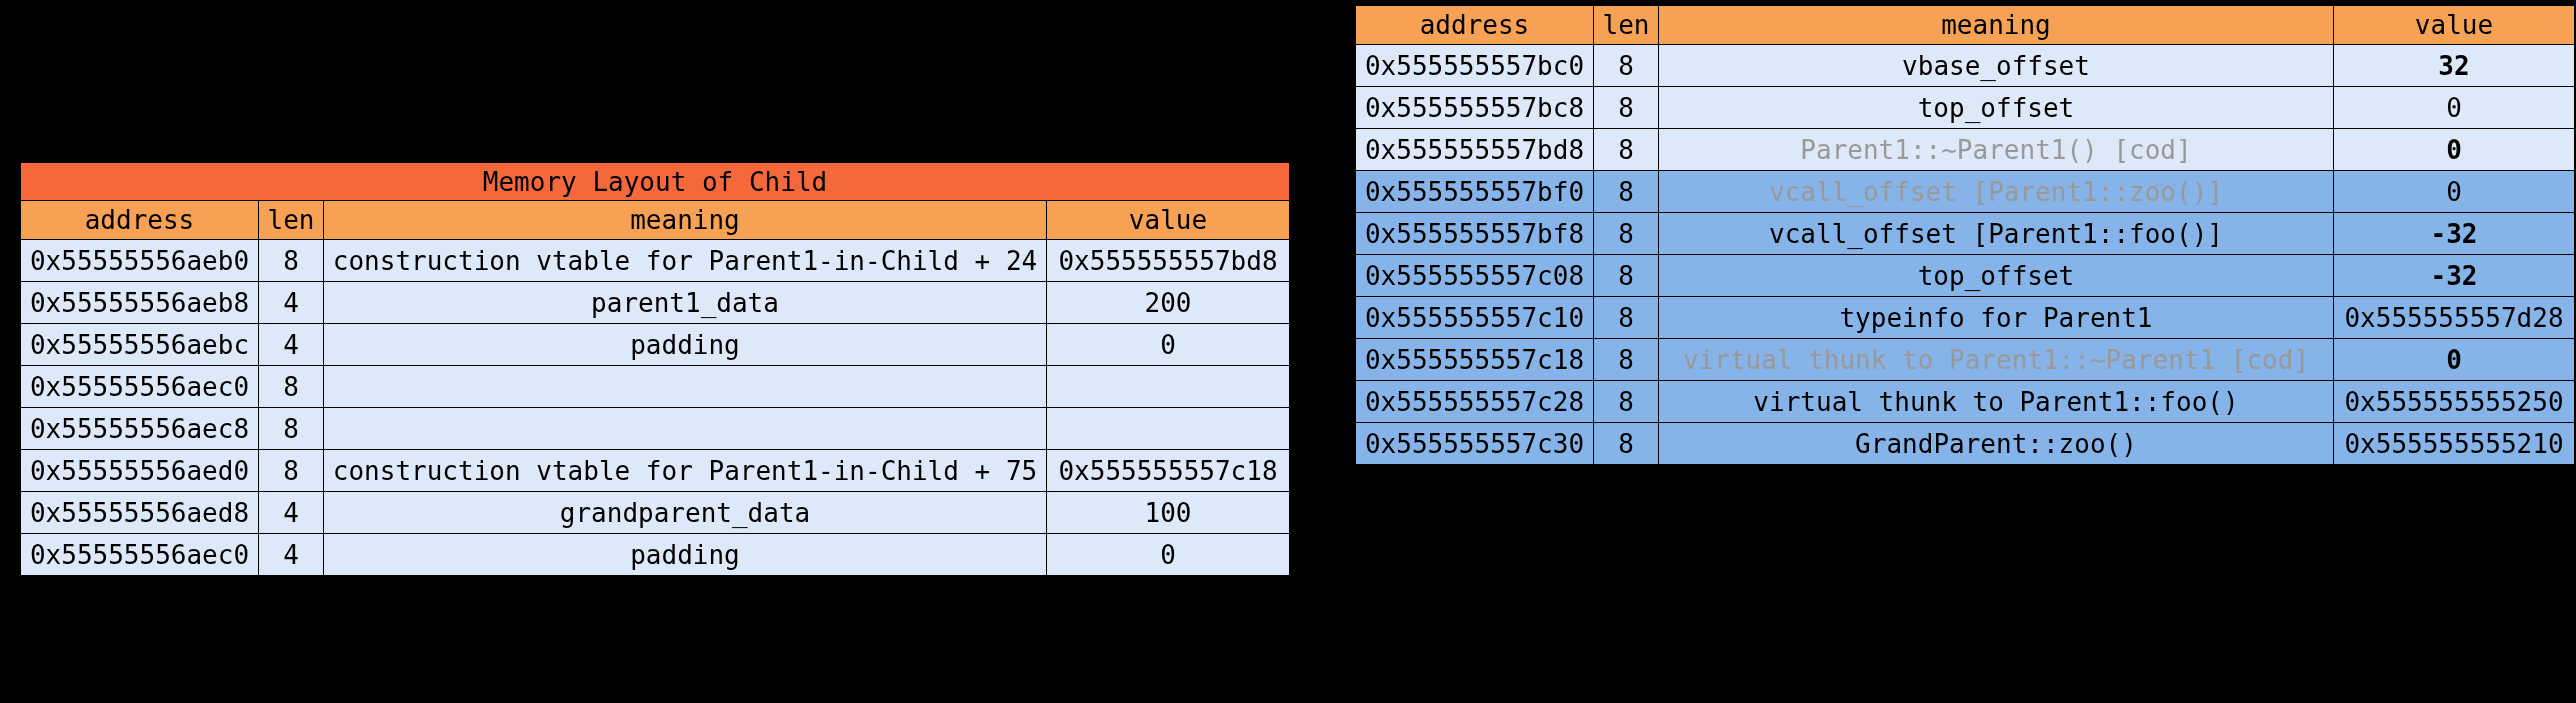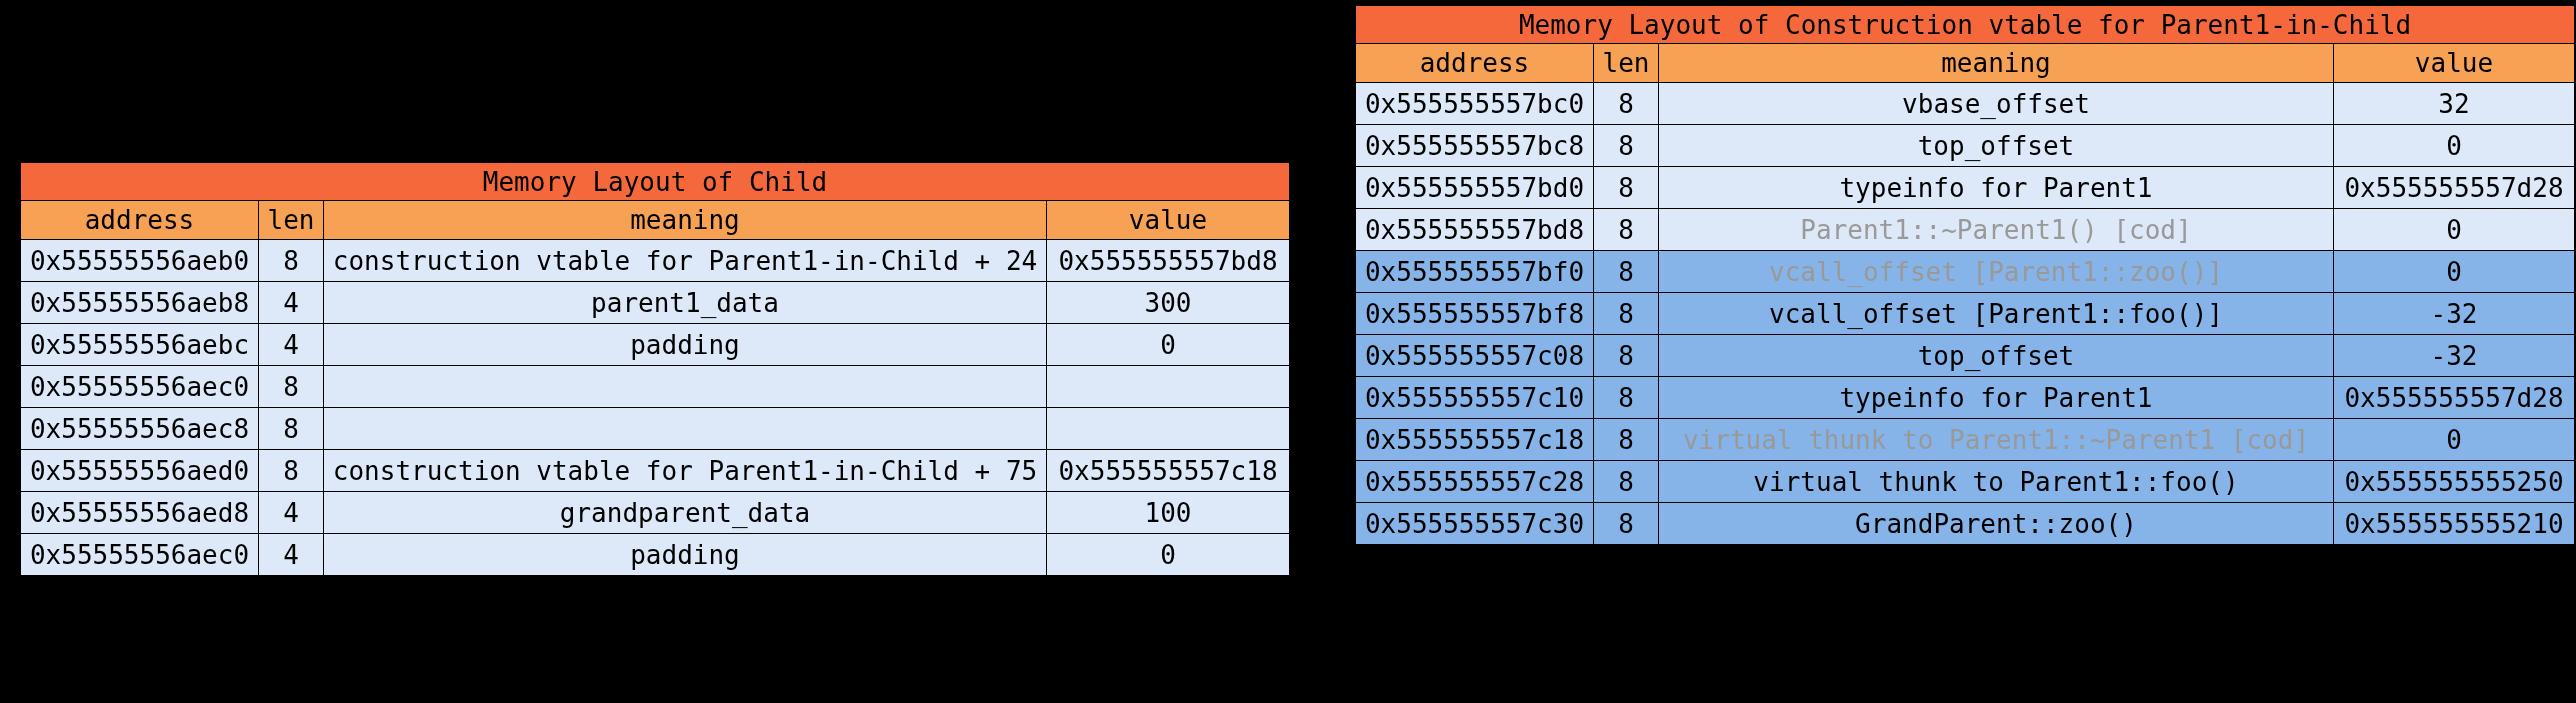--- a/index.html
+++ b/index.html
@@ -24,21 +24,21 @@
     padding:0;
     white-space:nowrap;
     overflow:hidden;
     font-weight:normal;
   }
   .title-row th{background:var(--title-bg);height:37px;}
   .header-row th{background:var(--header-bg);height:38px;}
   td{background:var(--row-bg);height:41px;}
   tr.hl td{background:var(--hl-bg);}
   td.gray{color:var(--gray);}
-  td.boldv{font-weight:normal;}
+  td.boldv{font-weight:bold;}
   #child-table{left:20px;top:162px;width:1268px;}
   #cvtable{left:1355px;top:5px;width:1219px;}
 </style>
 </head>
 <body>
 
 <div class="canvas">
 
   <table id="child-table">
     <colgroup>
@@ -62,21 +62,21 @@
         <tr>
           <td>0x55555556aeb0</td>
           <td>8</td>
           <td>construction vtable for Parent1-in-Child + 24</td>
           <td>0x555555557bd8</td>
         </tr>
         <tr>
           <td>0x55555556aeb8</td>
           <td>4</td>
           <td>parent1_data</td>
-          <td>300</td>
+          <td>200</td>
         </tr>
         <tr>
           <td>0x55555556aebc</td>
           <td>4</td>
           <td>padding</td>
           <td>0</td>
         </tr>
         <tr>
           <td>0x55555556aec0</td>
           <td>8</td>
@@ -111,48 +111,39 @@
   </table>
 
   <table id="cvtable">
     <colgroup>
       <col style="width:238px">
         <col style="width:65px">
         <col style="width:675px">
         <col style="width:241px">
     </colgroup>
     <thead>
-      <tr class="title-row">
-        <th colspan="4">Memory Layout of Construction vtable for Parent1-in-Child</th>
-      </tr>
       <tr class="header-row">
         <th>address</th>
         <th>len</th>
         <th>meaning</th>
         <th>value</th>
       </tr>
     </thead>
     <tbody id="cvtable-body">
         <tr>
           <td>0x555555557bc0</td>
           <td>8</td>
           <td>vbase_offset</td>
           <td class="boldv">32</td>
         </tr>
         <tr>
           <td>0x555555557bc8</td>
           <td>8</td>
           <td>top_offset</td>
           <td>0</td>
-        </tr>
-        <tr>
-          <td>0x555555557bd0</td>
-          <td>8</td>
-          <td>typeinfo for Parent1</td>
-          <td>0x555555557d28</td>
         </tr>
         <tr>
           <td>0x555555557bd8</td>
           <td>8</td>
           <td class="gray">Parent1::~Parent1() [cod]</td>
           <td class="boldv">0</td>
         </tr>
         <tr class="hl">
           <td>0x555555557bf0</td>
           <td>8</td>

